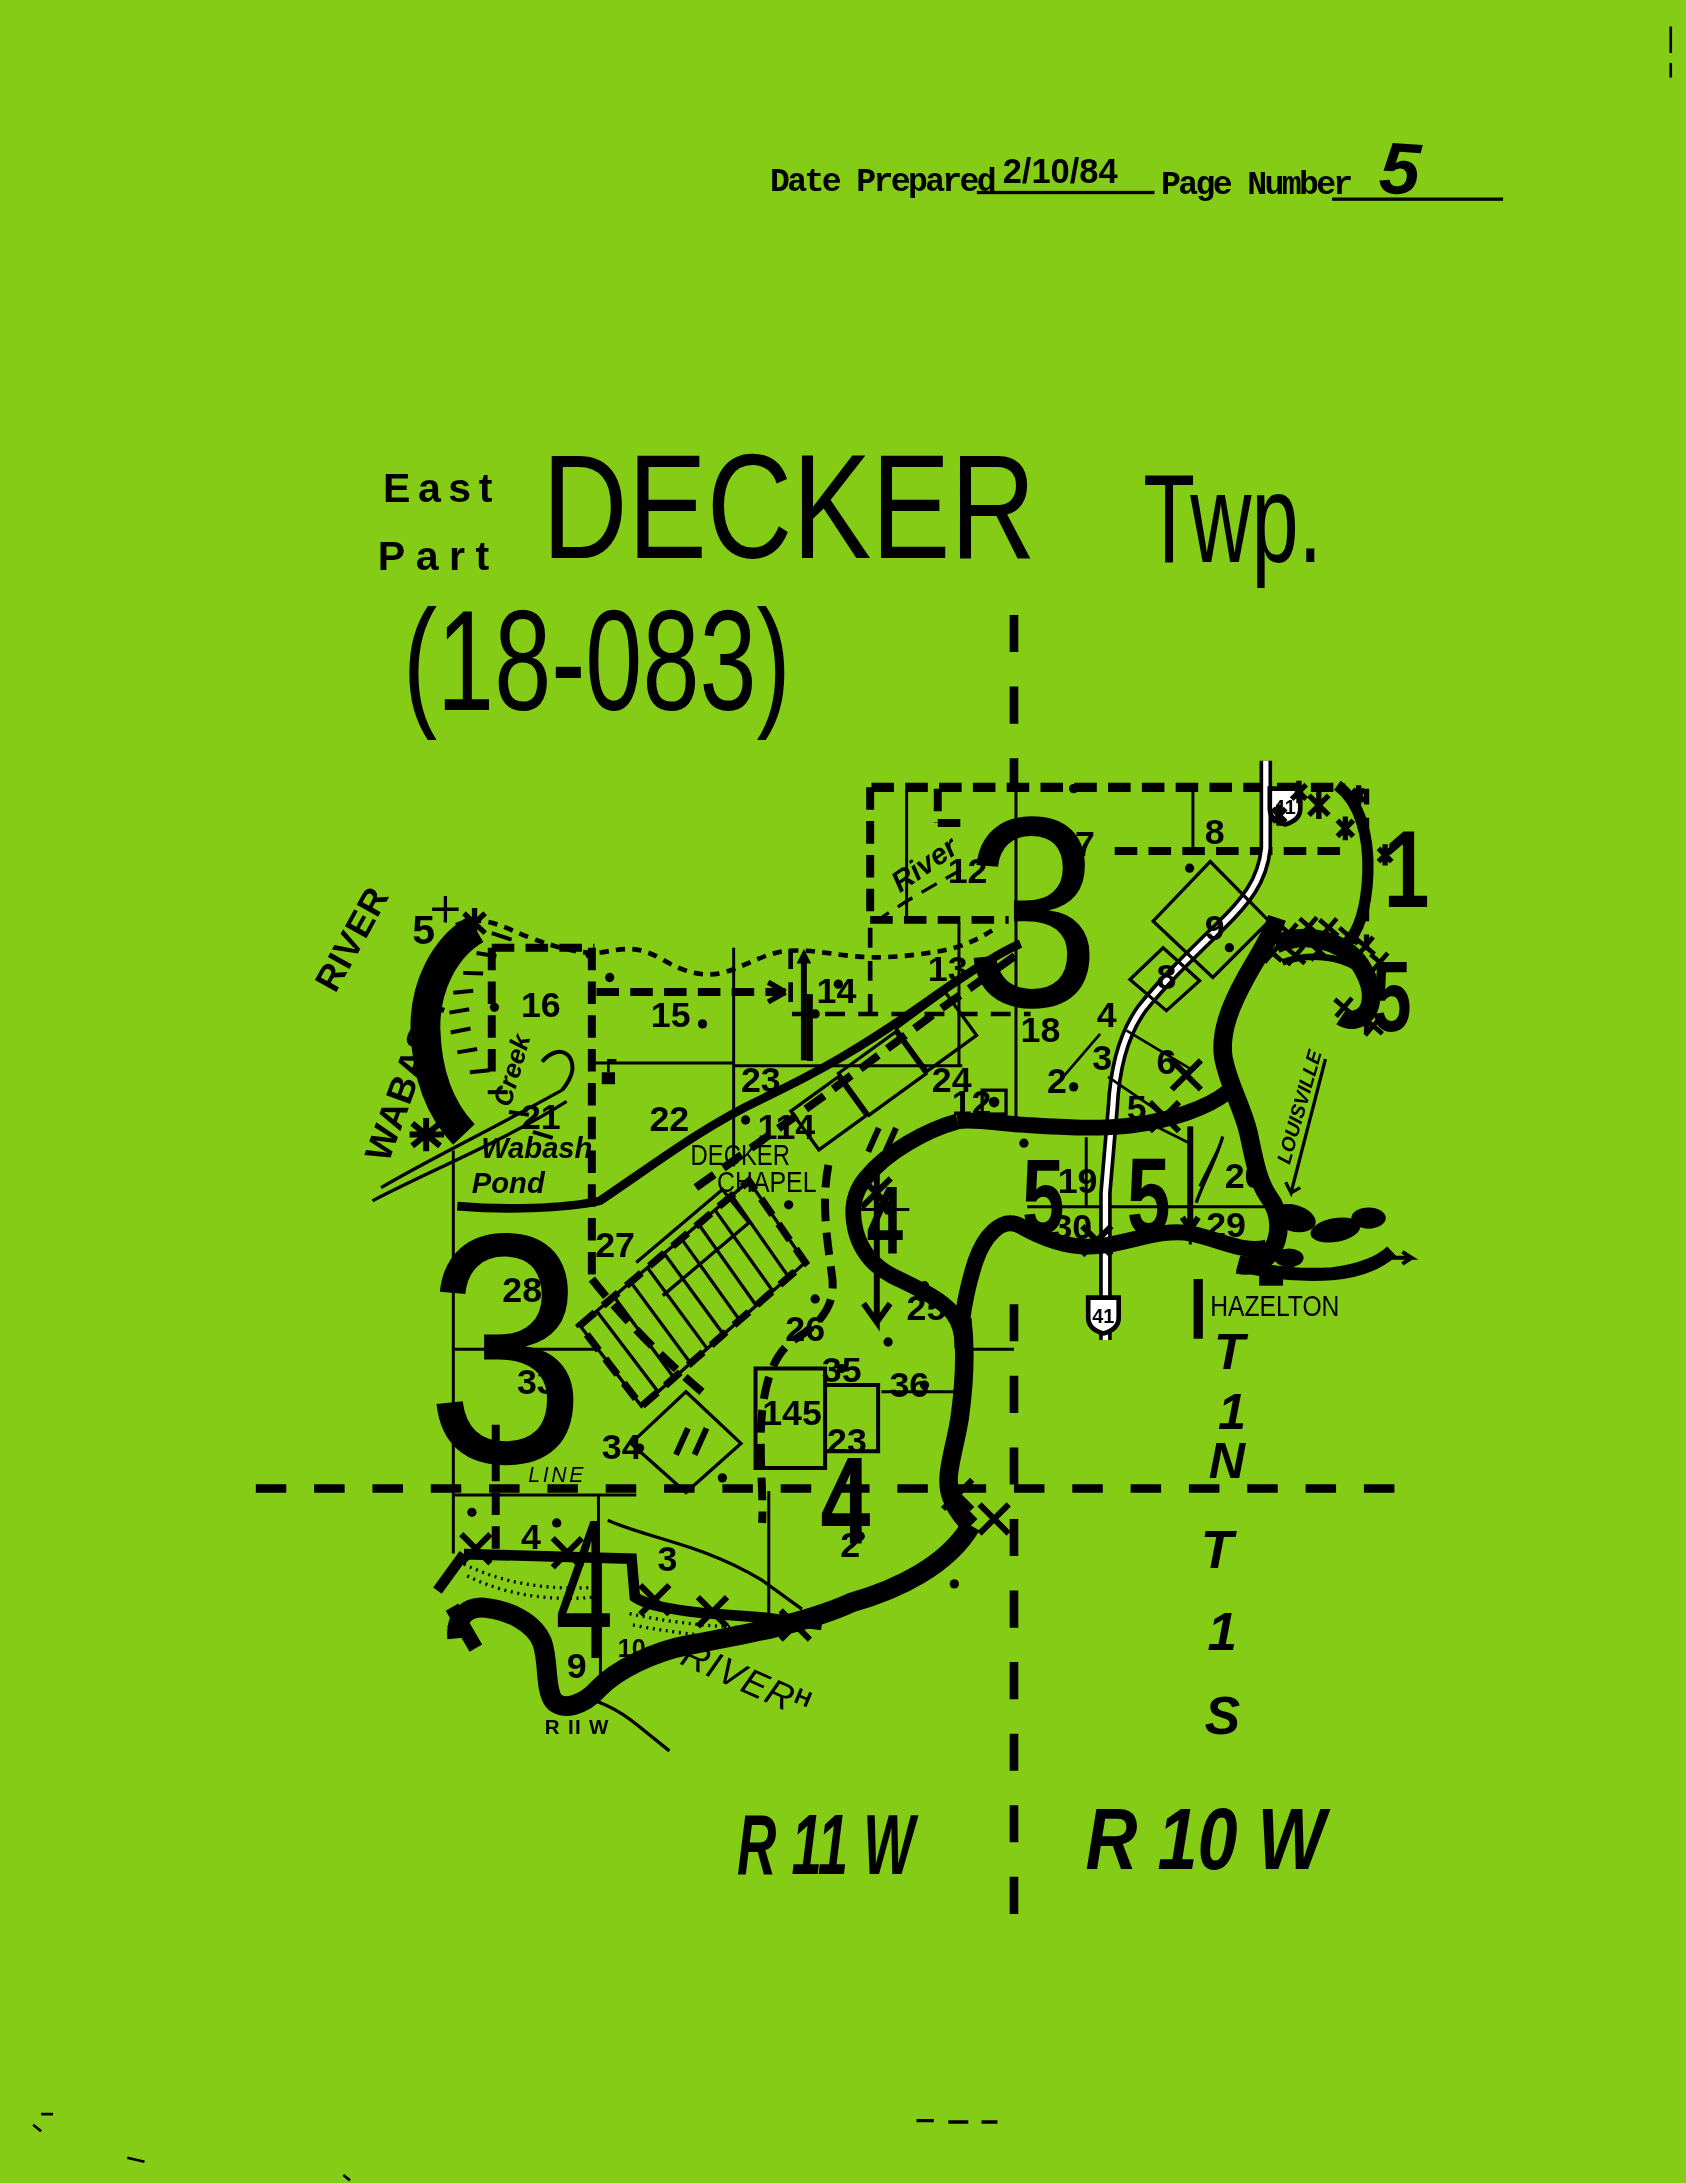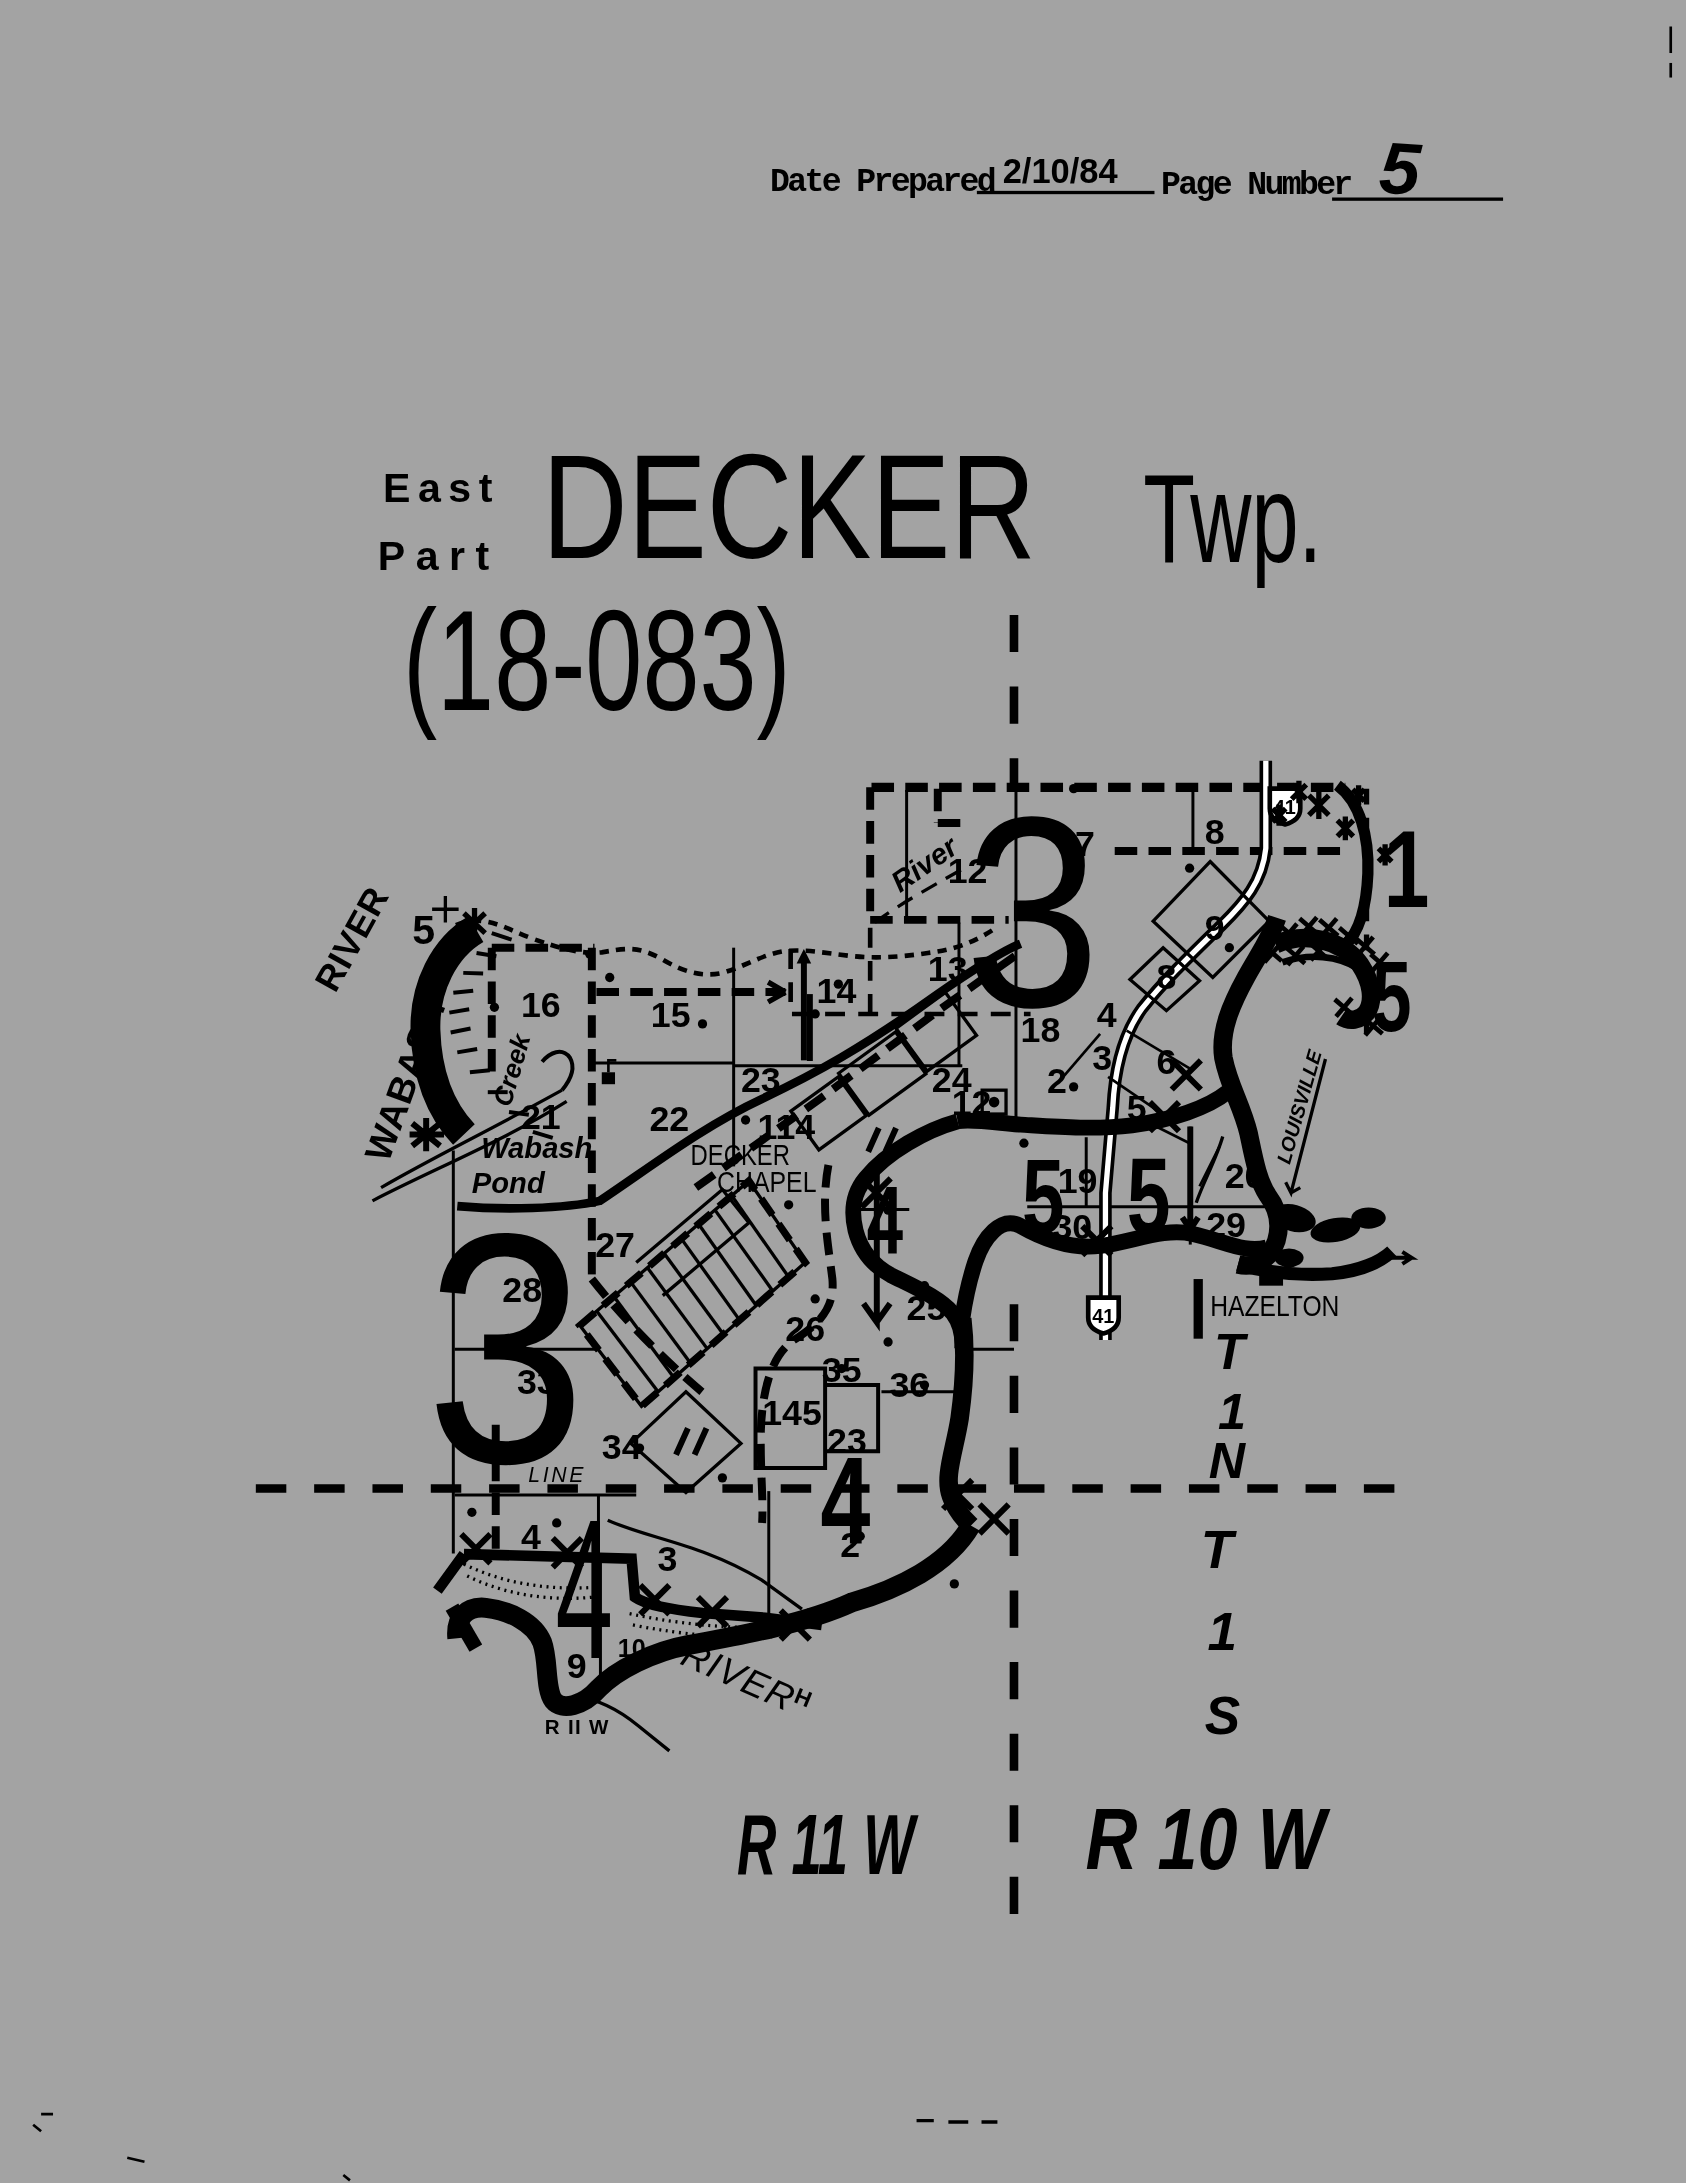--- a/index.html
+++ b/index.html
@@ -1,16 +1,16 @@
 <!DOCTYPE html>
 <html style="font-size:10.6px"><head>
 <meta charset="utf-8">
 <style>
   html,body{margin:0;padding:0;background:#fff;}
-  .page{position:relative;width:1686px;height:2183px;background:#a3a3a3;overflow:hidden;
+  .page{position:relative;width:1686px;height:2183px;background:#84cc16;overflow:hidden;
         font-family:"Liberation Sans", sans-serif;}
   svg{position:absolute;top:0;left:0;}
   text{fill:#000;}
 </style>
 </head>
 <body>
 <div class="page">
 <svg width="1686" height="2183" viewBox="0 0 2544 3294">
 
 <g font-family="Liberation Mono, monospace" font-size="50" font-weight="bold" letter-spacing="-4">

